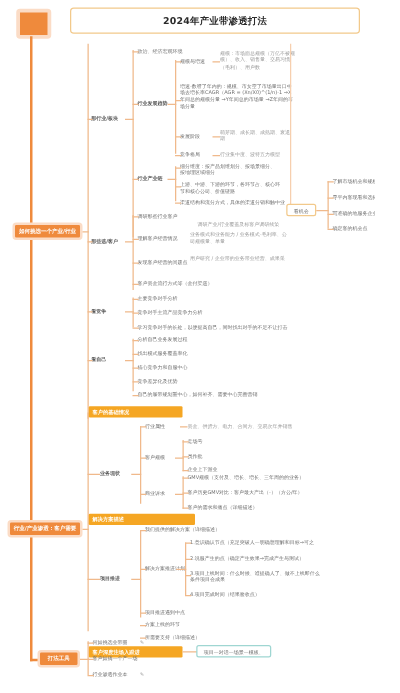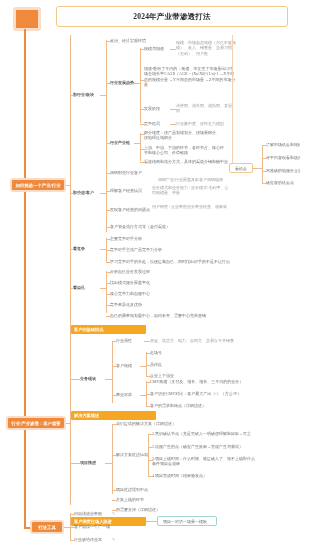--- a/index.html
+++ b/index.html
@@ -1,18 +1,18 @@
 <!DOCTYPE html>
 <html><head>
 <meta charset="utf-8">
 <style>
   html,body{margin:0;padding:0;background:#ffffff;}
   body{width:300px;height:554px;position:relative;overflow:hidden;
        font-family:"DejaVu Sans","Liberation Sans",sans-serif;color:#3a3a3a;}
-  .canvas{position:absolute;inset:0;font-family:Liberation Serif, serif;}
+  .canvas{position:absolute;inset:0;}
 
   
   .ln{position:absolute;background:#f0b98b;}
   .lnv{width:1px;}
   .lnh{height:1px;}
   .ln-strong{background:#ef8a3c;}
   .ln-soft{background:#f6cfae;}
 
   
   .title-banner{position:absolute;left:56px;top:6px;width:230px;height:19px;

